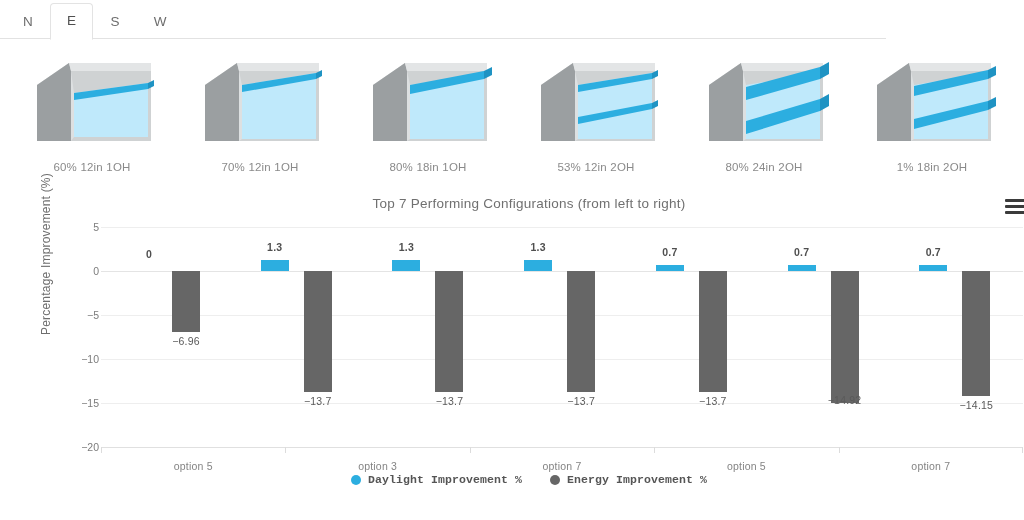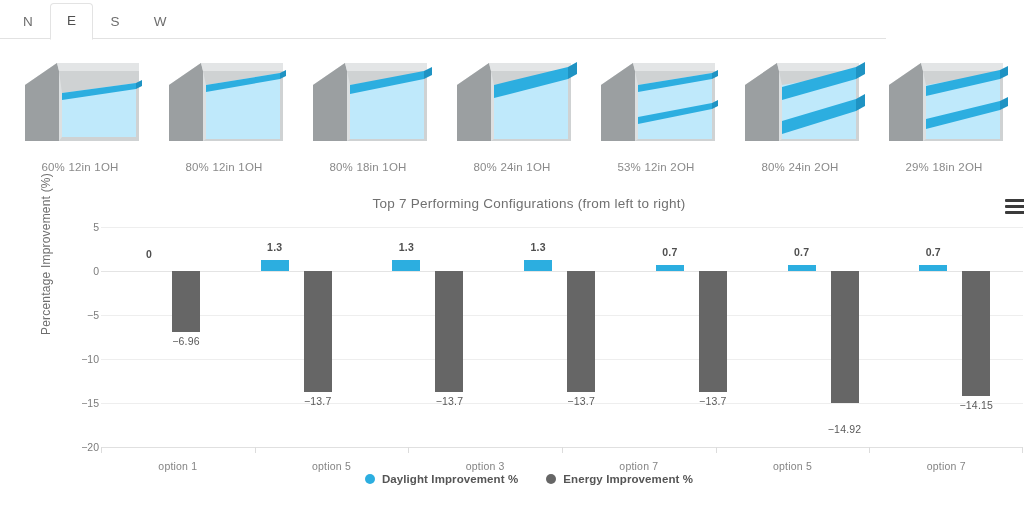--- a/index.html
+++ b/index.html
@@ -242,20 +242,21 @@
   .legend-dot {
     width: 10px; height: 10px;
     border-radius: 50%;
     display: inline-block;
   }
   .legend-text {
     font-size: 11.5px;
     color: #555555;
     font-weight: bold;
     letter-spacing: .1px;
+    font-family: Liberation Mono, monospace;
   }
 </style>
 </head>
 <body>
 
 <div class="tabbar">
   <div class="tabs">
     <div class="tab">N</div>
     <div class="tab active">E</div>
     <div class="tab">S</div>
@@ -288,54 +289,39 @@
         <polygon points="10,40 42,18 124,18 124,26 44,26 44,96 10,96" fill="#d7d9da"></polygon>
         <polygon points="10,40 42,18 44,26 44,96 10,96" fill="#9b9fa1"></polygon>
         <polygon points="42,18 124,18 124,26 44,26" fill="#e3e5e6"></polygon>
         <polygon points="44,26 124,26 124,96 44,96" fill="#cfd2d3"></polygon>
         <polygon points="47,40 121,28 121,94 47,94" fill="#bfe9fb"></polygon>
         <polygon points="47,40 121,28 121,34 47,47" fill="#2CAEE0"></polygon>
         <polygon points="121,28 127,25 127,31 121,34" fill="#1f93c3"></polygon>
         <polygon points="44,26 44,96 47,94 47,40" fill="#e9ebec" opacity="0.55"></polygon>
       </svg>
     </div>
-    <div class="config-label">80% 12in 1OH</div>
+    <div class="config-label">70% 12in 1OH</div>
   </div>
 
   <div class="config">
     <div class="config-art">
       <svg width="130" height="108" viewBox="0 0 130 108">
         <polygon points="10,40 42,18 124,18 124,26 44,26 44,96 10,96" fill="#d7d9da"></polygon>
         <polygon points="10,40 42,18 44,26 44,96 10,96" fill="#9b9fa1"></polygon>
         <polygon points="42,18 124,18 124,26 44,26" fill="#e3e5e6"></polygon>
         <polygon points="44,26 124,26 124,96 44,96" fill="#cfd2d3"></polygon>
         <polygon points="47,40 121,28 121,94 47,94" fill="#bfe9fb"></polygon>
         <polygon points="47,40 121,26 121,34 47,49" fill="#2CAEE0"></polygon>
         <polygon points="121,26 129,22 129,30 121,34" fill="#1f93c3"></polygon>
         <polygon points="44,26 44,96 47,94 47,40" fill="#e9ebec" opacity="0.55"></polygon>
       </svg>
     </div>
     <div class="config-label">80% 18in 1OH</div>
   </div>
 
-  <div class="config">
-    <div class="config-art">
-      <svg width="130" height="108" viewBox="0 0 130 108">
-        <polygon points="10,40 42,18 124,18 124,26 44,26 44,96 10,96" fill="#d7d9da"></polygon>
-        <polygon points="10,40 42,18 44,26 44,96 10,96" fill="#9b9fa1"></polygon>
-        <polygon points="42,18 124,18 124,26 44,26" fill="#e3e5e6"></polygon>
-        <polygon points="44,26 124,26 124,96 44,96" fill="#cfd2d3"></polygon>
-        <polygon points="47,40 121,28 121,94 47,94" fill="#bfe9fb"></polygon>
-        <polygon points="47,40 121,22 121,34 47,53" fill="#2CAEE0"></polygon>
-        <polygon points="121,22 130,17 130,29 121,34" fill="#1f93c3"></polygon>
-        <polygon points="44,26 44,96 47,94 47,40" fill="#e9ebec" opacity="0.55"></polygon>
-      </svg>
-    </div>
-    <div class="config-label">80% 24in 1OH</div>
-  </div>
 
   <div class="config">
     <div class="config-art">
       <svg width="130" height="108" viewBox="0 0 130 108">
         <polygon points="10,40 42,18 124,18 124,26 44,26 44,96 10,96" fill="#d7d9da"></polygon>
         <polygon points="10,40 42,18 44,26 44,96 10,96" fill="#9b9fa1"></polygon>
         <polygon points="42,18 124,18 124,26 44,26" fill="#e3e5e6"></polygon>
         <polygon points="44,26 124,26 124,96 44,96" fill="#cfd2d3"></polygon>
         <polygon points="47,40 121,28 121,94 47,94" fill="#bfe9fb"></polygon>
         <polygon points="47,40 121,28 121,34 47,47" fill="#2CAEE0"></polygon>
@@ -374,21 +360,21 @@
         <polygon points="42,18 124,18 124,26 44,26" fill="#e3e5e6"></polygon>
         <polygon points="44,26 124,26 124,96 44,96" fill="#cfd2d3"></polygon>
         <polygon points="47,40 121,28 121,94 47,94" fill="#bfe9fb"></polygon>
         <polygon points="47,41 121,25 121,34 47,51" fill="#2CAEE0"></polygon>
         <polygon points="121,25 129,21 129,30 121,34" fill="#1f93c3"></polygon>
         <polygon points="47,74 121,56 121,65 47,84" fill="#2CAEE0"></polygon>
         <polygon points="121,56 129,52 129,61 121,65" fill="#1f93c3"></polygon>
         <polygon points="44,26 44,96 47,94 47,40" fill="#e9ebec" opacity="0.55"></polygon>
       </svg>
     </div>
-    <div class="config-label">29% 18in 2OH</div>
+    <div class="config-label">1% 18in 2OH</div>
   </div>
 
 </div>
 
 <div class="chart-wrap">
 
   <div class="chart-title">Top 7 Performing Configurations (from left to right)</div>
 
   <div class="menu-icon">
     <span></span>
@@ -450,36 +436,35 @@
         <div class="bar daylight" style="left:28px; width:28px; top:48px; height:6px"></div>
         <div class="dlabel" style="left:22px; width:40px; top:29px">0.7</div>
         <div class="bar energy" style="left:71px; width:28px; top:54px; height:121px"></div>
         <div class="dlabel neg" style="left:65px; width:40px; top:178px">−13.7</div>
       </div>
 
       <div class="group">
         <div class="bar daylight" style="left:28px; width:28px; top:48px; height:6px"></div>
         <div class="dlabel" style="left:22px; width:40px; top:29px">0.7</div>
         <div class="bar energy" style="left:71px; width:28px; top:54px; height:132px"></div>
-        <div class="dlabel neg" style="left:62px; width:46px; top:206px">−14.92</div>
+        <div class="dlabel neg" style="left:62px; width:46px; top:177px">−14.92</div>
       </div>
 
       <div class="group">
         <div class="bar daylight" style="left:28px; width:28px; top:48px; height:6px"></div>
         <div class="dlabel" style="left:22px; width:40px; top:29px">0.7</div>
         <div class="bar energy" style="left:71px; width:28px; top:54px; height:125px"></div>
         <div class="dlabel neg" style="left:62px; width:46px; top:182px">−14.15</div>
       </div>
 
     </div>
 
     <div class="axisline"></div>
 
     <div class="cats">
-      <div class="cat">option 1</div>
       <div class="cat">option 5</div>
       <div class="cat">option 3</div>
       <div class="cat">option 7</div>
       <div class="cat">option 5</div>
       <div class="cat">option 7</div>
     </div>
 
   </div>
 
   <div class="legend">

